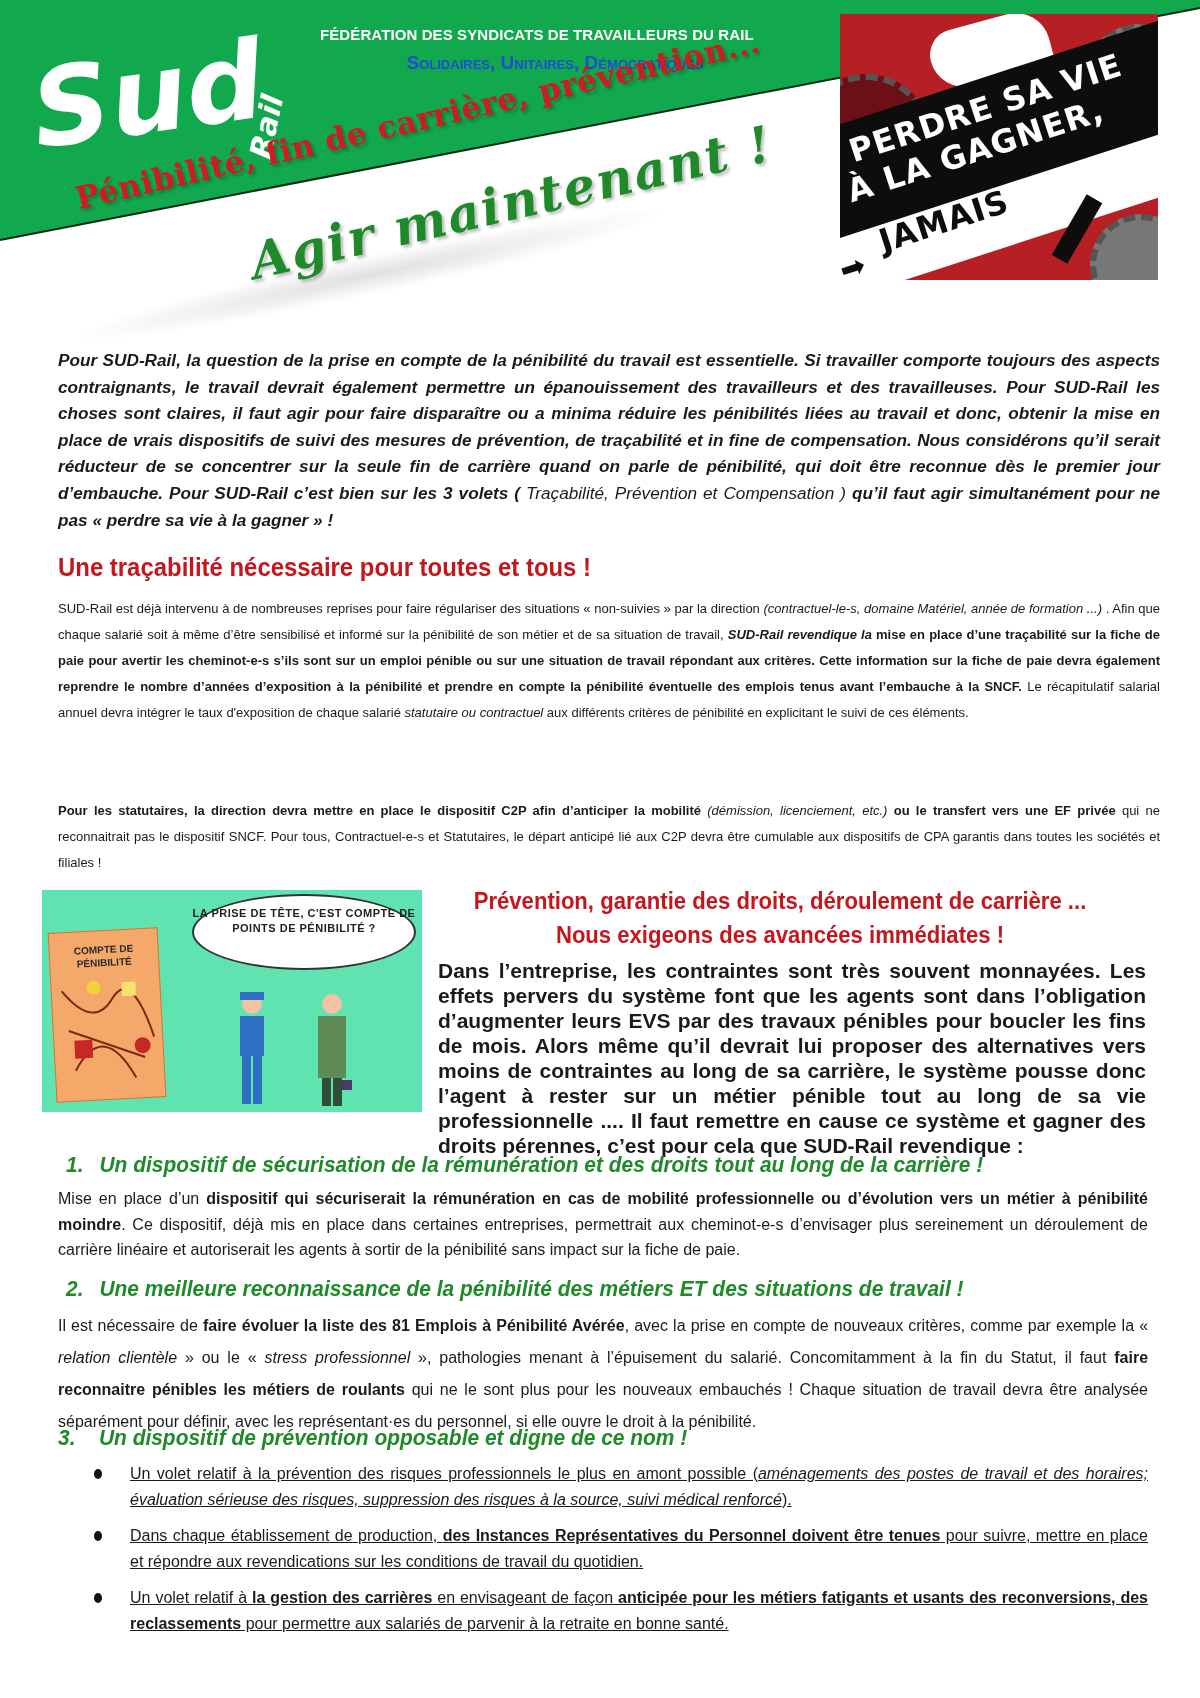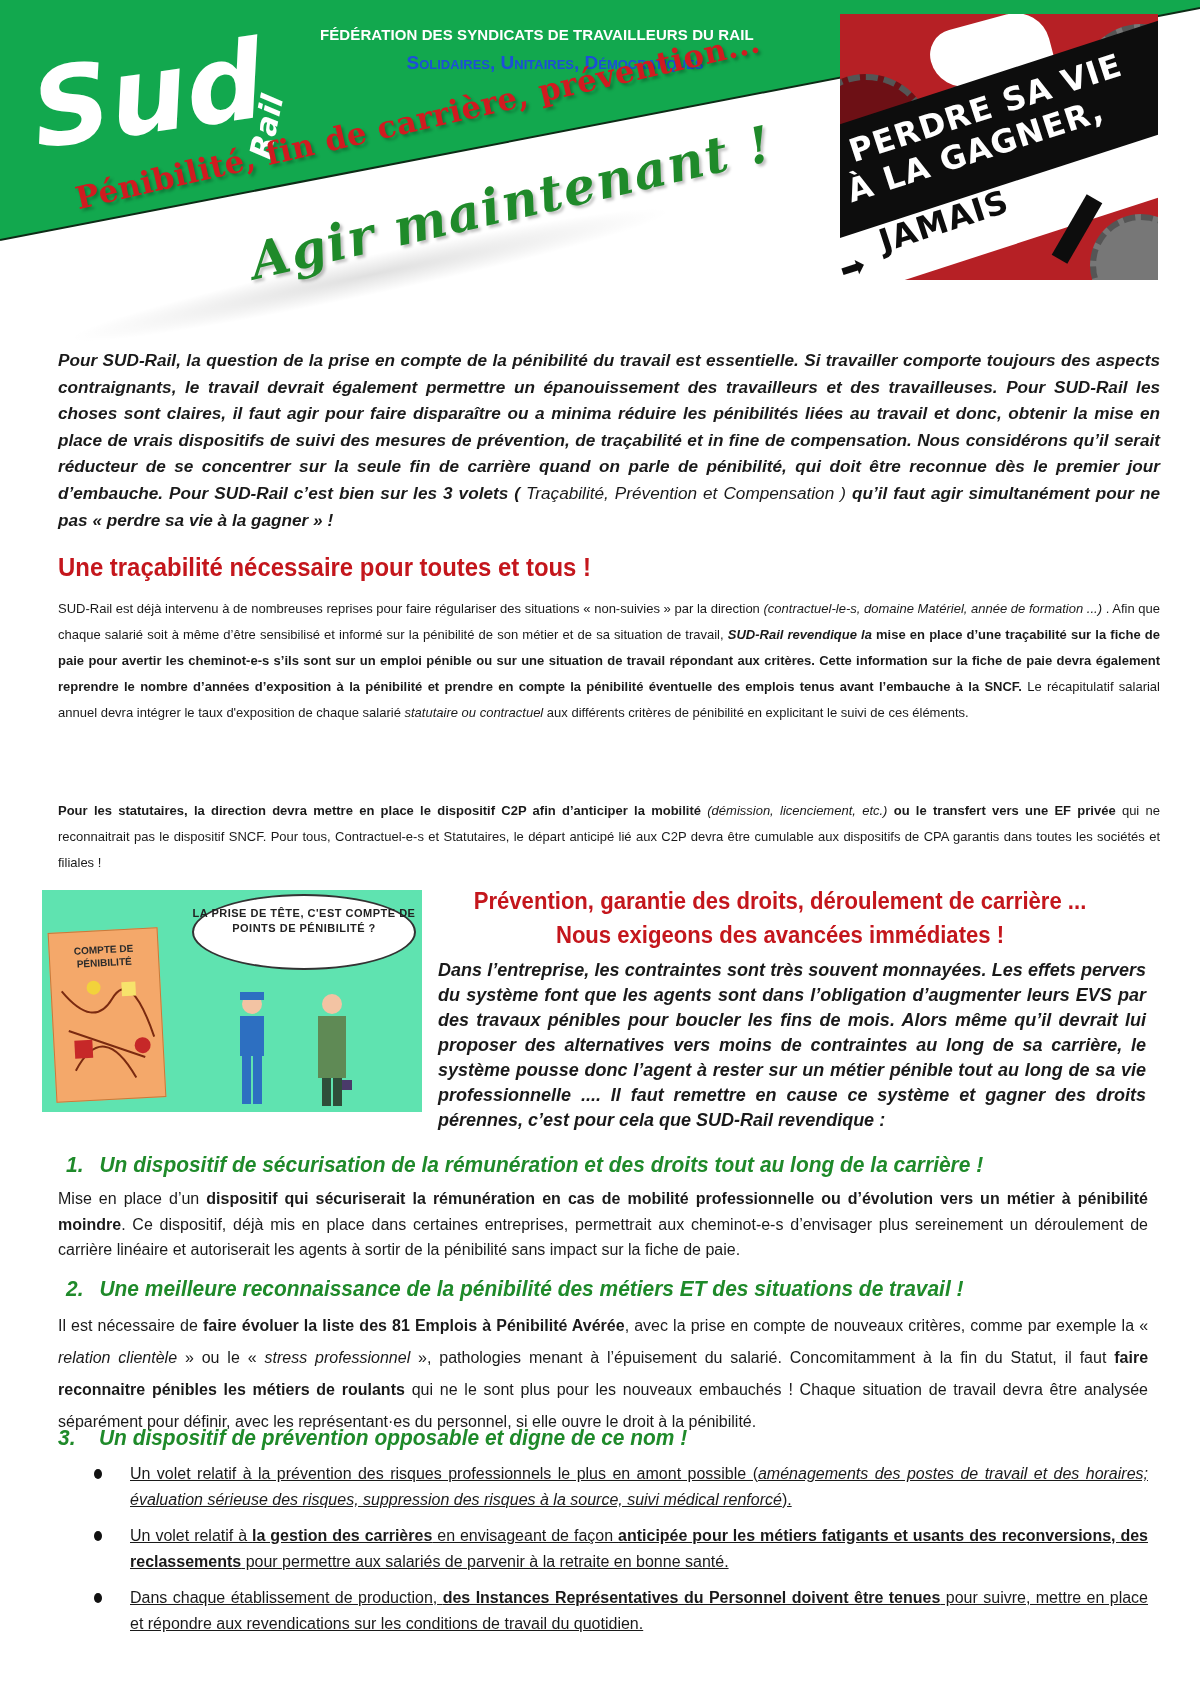--- a/index.html
+++ b/index.html
@@ -25,21 +25,21 @@
   .p1 { left:58px; top:596px; width:1102px; }
   .p2 { left:58px; top:782px; width:1102px;margin-top:16px; }
   .cartoon { position:absolute; left:42px; top:890px; width:380px; height:222px; background:#5fe3b0; overflow:hidden; }
   .cartoon .sheet { position:absolute; left:10px; top:40px; width:108px; height:168px; background:#f4a86a; border:1px solid #c77a3b; transform:rotate(-3deg); }
   .cartoon .sheet-title { font-size:10px; font-weight:bold; text-align:center; margin-top:12px; color:#2b2b2b; line-height:13px; }
   .cartoon .bubble { position:absolute; left:150px; top:4px; width:220px; height:72px; background:#ffffff; border-radius:50%; border:2px solid #333; }
   .cartoon .bubble-text { position:absolute; left:150px; top:16px; width:224px; text-align:center; font-size:11px; font-weight:bold; line-height:15px; color:#222; letter-spacing:0.5px; }
   .cartoon .man1 { position:absolute; left:190px; top:100px; width:40px; height:120px; }
   .cartoon .man2 { position:absolute; left:270px; top:100px; width:40px; height:120px; }
   .sec2 { left:430px; top:884px; width:700px; font-size:23.5px; text-align:center; line-height:34px; transform:scaleX(0.94); transform-origin:center; }
-  .p3 { left:438px; top:958px; width:708px; font-size:18px; line-height:25px; font-style:italic; font-weight:bold; }
+  .p3 { left:438px; top:958px; width:708px; font-size:21px; line-height:25px; font-weight:bold; }
   .num-title { position:absolute; margin:0; font-size:22.5px; font-style:italic; font-weight:bold; color:#1f8a2a; white-space:nowrap; transform:scaleX(0.93); transform-origin:left; }
   .n1 { left:66px; top:1152px; }
   .n2 { left:66px; top:1276px; }
   .n3 { left:58px; top:1425px; }
   .num-title .n { display:inline-block; width:36px; }
   .p4 { left:58px; top:1186px; width:1090px; font-size:16px; line-height:25.5px; }
   .p5 { left:58px; top:1310px; width:1090px; font-size:16px; line-height:32px; }
   .bullets { position:absolute; left:90px; top:1461px; width:1058px; margin:0; padding:0; list-style:none;text-decoration:underline; }
   .bullets li { position:relative; padding-left:40px; font-size:16px; line-height:25.5px; margin-bottom:11px; text-align:justify; }
   .bullets li .dot { position:absolute; left:4px; top:8px; width:8px; height:10px; border-radius:50%; background:#111; }
@@ -125,15 +125,15 @@
 
 <h3 class="num-title n1"><span class="n">1.</span><span>Un dispositif de sécurisation de la rémunération et des droits tout au long de la carrière !</span></h3>
 <div class="p p4"><span>Mise en place d’un </span><b>dispositif qui sécuriserait la rémunération en cas de mobilité professionnelle ou d’évolution vers un métier à pénibilité moindre</b><span>. Ce dispositif, déjà mis en place dans certaines entreprises, permettrait aux cheminot-e-s d’envisager plus sereinement un déroulement de carrière linéaire et autoriserait les agents à sortir de la pénibilité sans impact sur la fiche de paie.</span></div>
 
 <h3 class="num-title n2"><span class="n">2.</span><span>Une meilleure reconnaissance de la pénibilité des métiers ET des situations de travail !</span></h3>
 <div class="p p5"><span>Il est nécessaire de </span><b>faire évoluer la liste des 81 Emplois à Pénibilité Avérée</b><span>, avec la prise en compte de nouveaux critères, comme par exemple la « </span><i>relation clientèle</i><span> » ou le « </span><i>stress professionnel</i><span> », pathologies menant à l’épuisement du salarié. Concomitamment à la fin du Statut, il faut </span><b>faire reconnaitre pénibles les métiers de roulants</b><span> qui ne le sont plus pour les nouveaux embauchés ! Chaque situation de travail devra être analysée séparément pour définir, avec les représentant·es du personnel,  si elle ouvre le droit à la pénibilité.</span></div>
 
 <h3 class="num-title n3"><span class="n" style="width:44px">3.</span><span>Un dispositif de prévention opposable et digne de ce nom !</span></h3>
 <ul class="bullets">
   <li><span class="dot"></span><span>Un volet relatif à la prévention des risques professionnels le plus en amont possible (</span><i>aménagements des postes de travail et des horaires; évaluation sérieuse des risques, suppression des risques à la source, suivi médical renforcé</i><span>).</span></li>
+  <li><span class="dot"></span><span>Dans chaque établissement de production, </span><b>des Instances Représentatives du Personnel doivent être tenues</b><span> pour suivre, mettre en place et répondre aux revendications sur les conditions de travail du quotidien.</span></li>
   <li><span class="dot"></span><span>Un volet relatif à </span><b>la gestion des carrières</b><span> en envisageant de façon </span><b>anticipée pour les métiers fatigants et usants des reconversions, des reclassements</b><span> pour permettre aux salariés de parvenir à la retraite en bonne santé.</span></li>
-  <li><span class="dot"></span><span>Dans chaque établissement de production, </span><b>des Instances Représentatives du Personnel doivent être tenues</b><span> pour suivre, mettre en place et répondre aux revendications sur les conditions de travail du quotidien.</span></li>
 </ul>
 
 </body></html>

